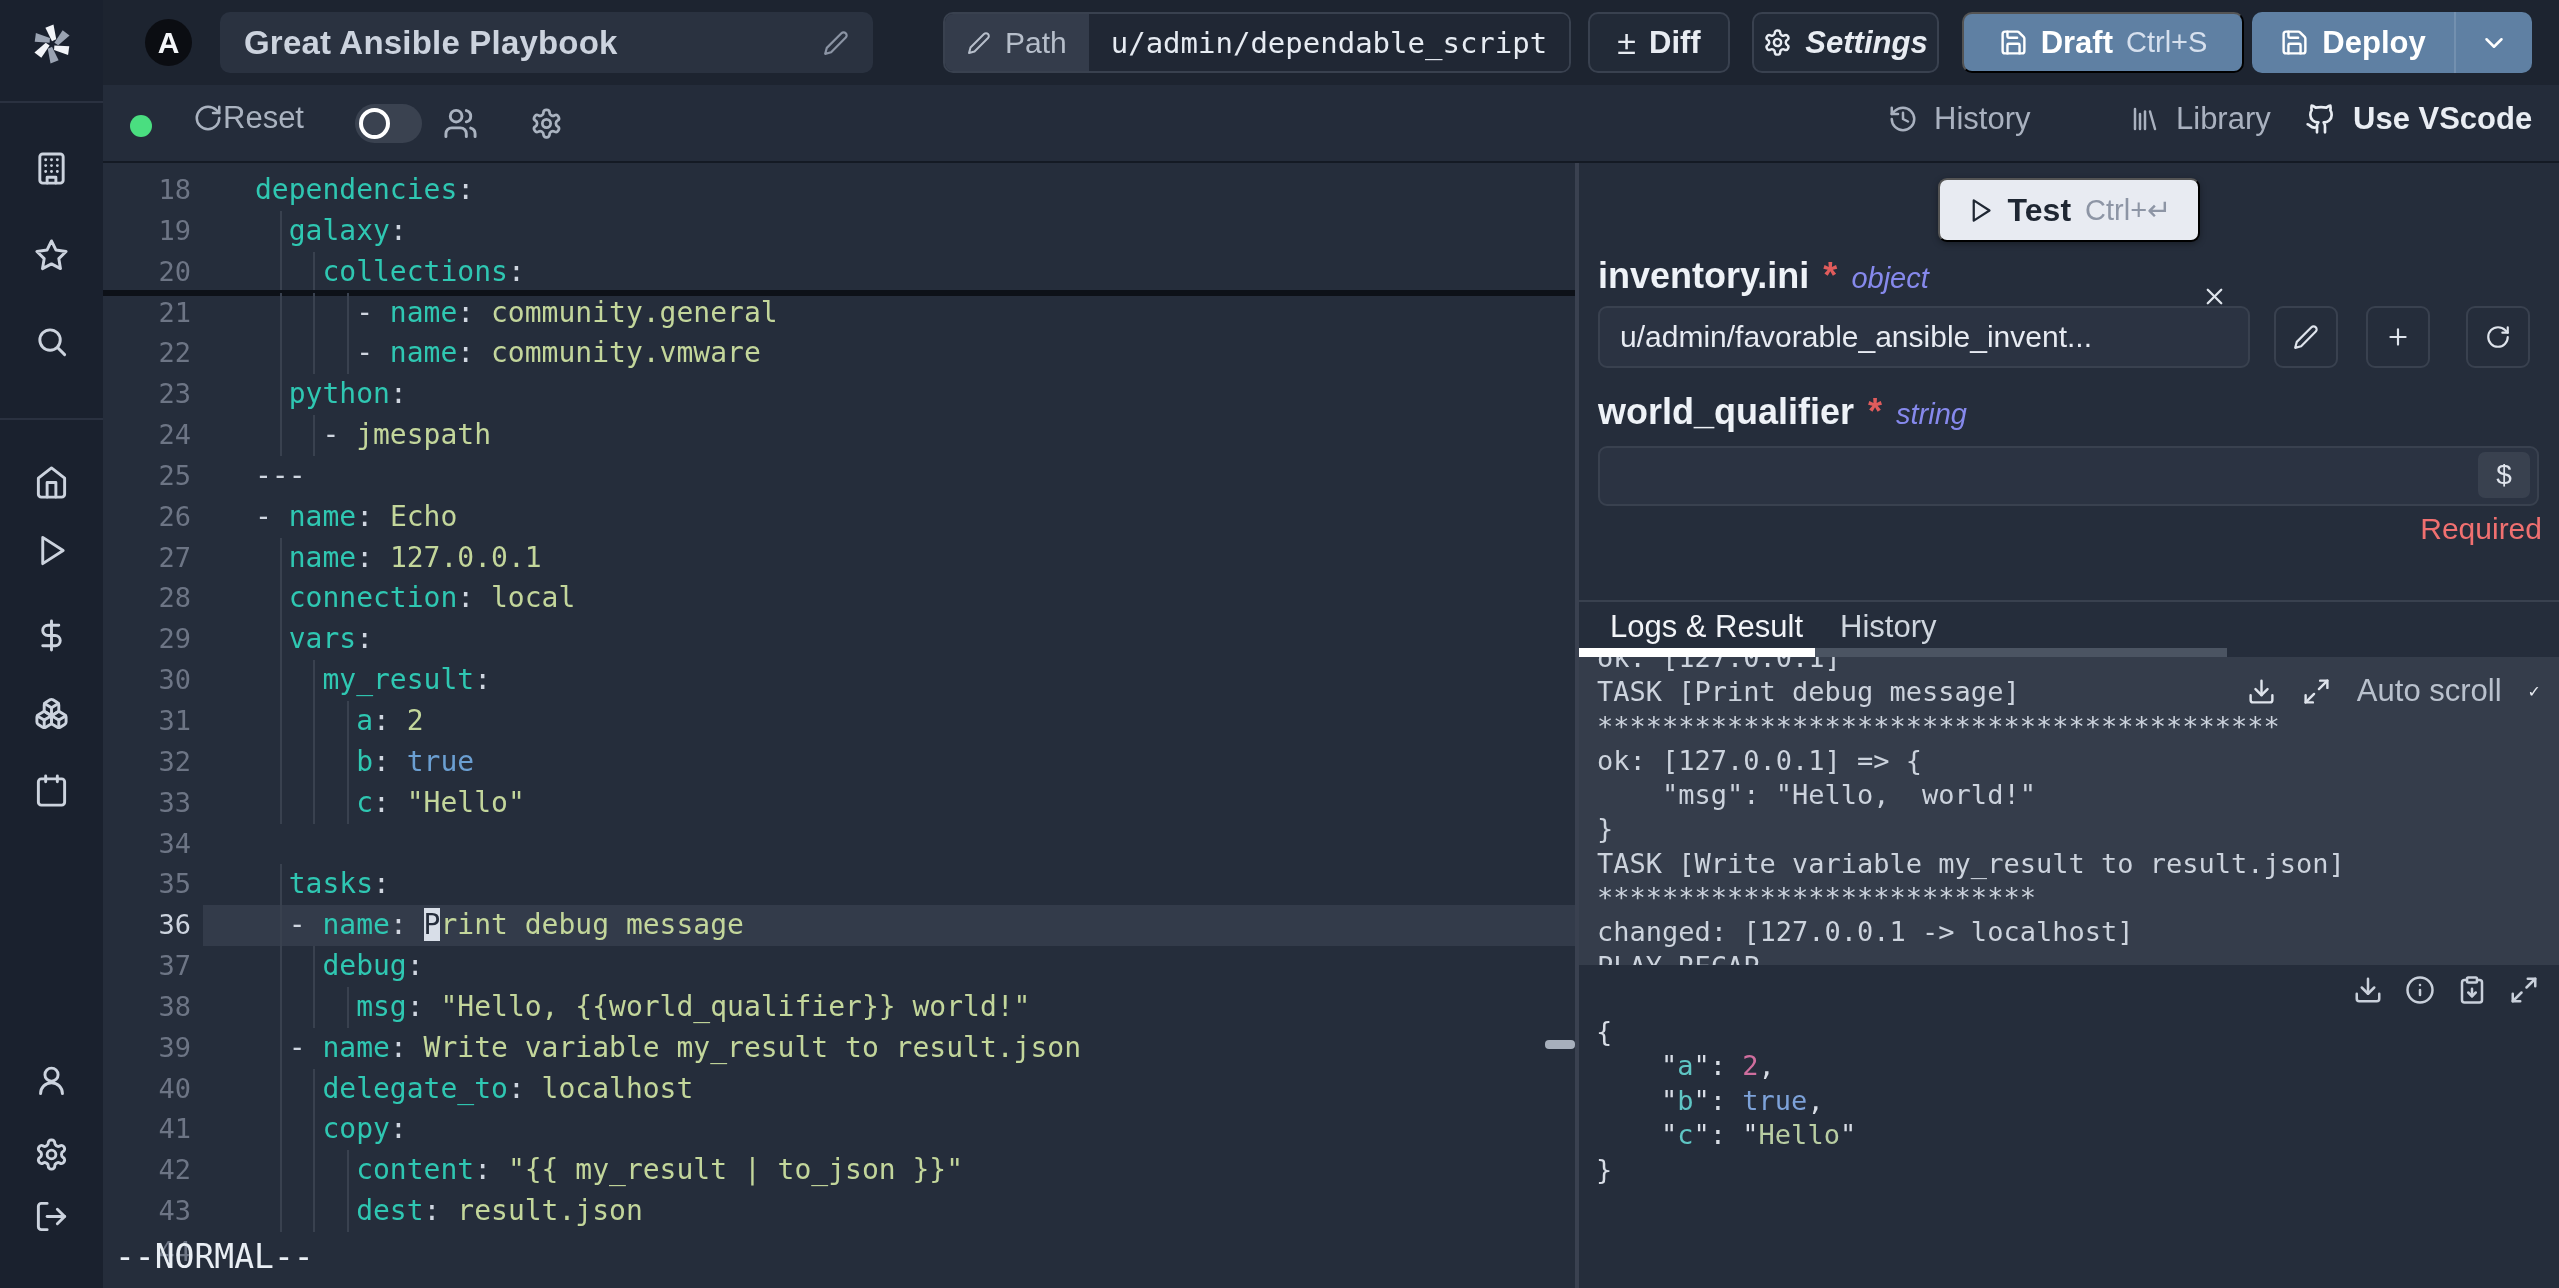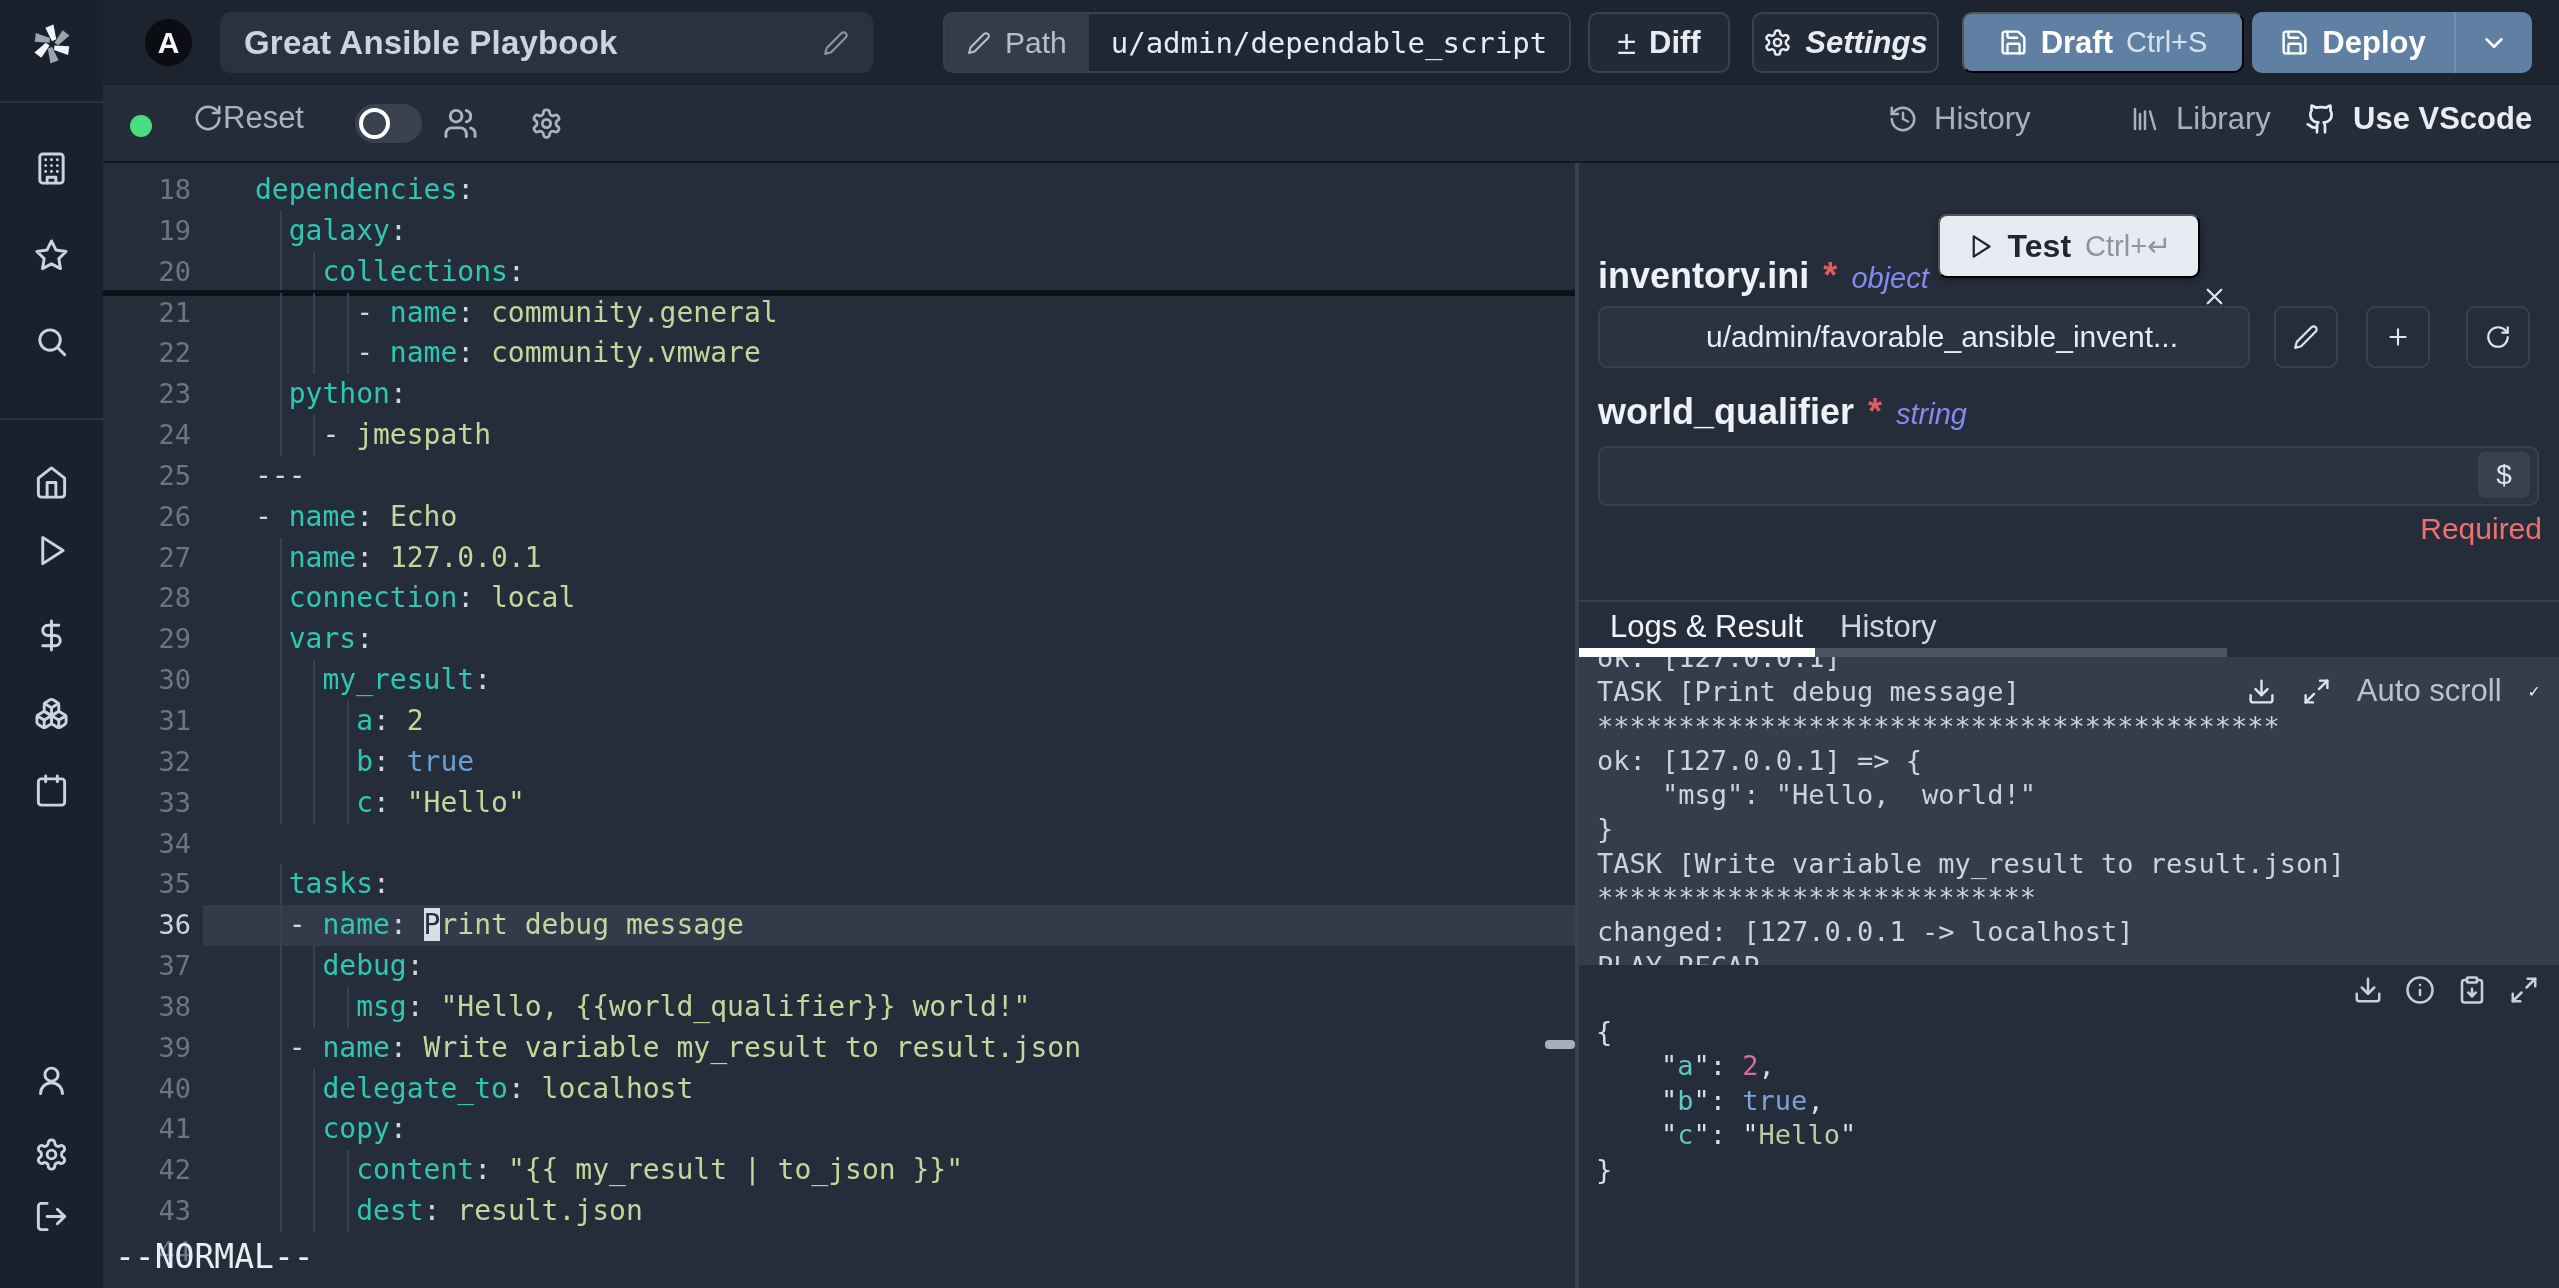--- a/index.html
+++ b/index.html
@@ -78,29 +78,29 @@
   #drag-handle { position:absolute; left:1442px; top:877px; width:30px; height:9px; border-radius:4px;
                  background:#a7afbc; cursor:col-resize; }
 
   
   #divider { position:absolute; left:1575px; top:163px; width:4px; height:1125px; background:#3a4150; cursor:col-resize; }
 
   
   #rightpanel { position:absolute; left:1579px; top:163px; width:980px; height:1125px; background:#252d3b; }
   #test-btn { position:absolute; left:359px; top:15px; width:262px; height:64px; background:#e8ebf2;
               border-radius:9px; display:flex; align-items:center; justify-content:center; gap:14px;
-              color:#1f2733; font-size:32px; font-weight:700; cursor:pointer; box-shadow:0 2px 6px rgba(0,0,0,.35);margin-top:36px; }
+              color:#1f2733; font-size:32px; font-weight:700; cursor:pointer; box-shadow:0 2px 6px rgba(0,0,0,.35); }
   #test-btn svg { width:27px; height:27px; }
   #test-btn .sc { color:#8d95a5; font-weight:400; font-size:29px; }
   .field-label { position:absolute; left:19px; display:flex; align-items:baseline; gap:14px; }
   .field-label .nm { color:#eef2f7; font-size:36px; font-weight:700; }
   .field-label .req { color:#e05c5c; font-size:36px; font-weight:700; }
   .field-label .ty { color:#8689ec; font-size:29px; font-style:italic; }
   .w-input { position:absolute; border:2px solid #39414f; border-radius:9px; background:#2b3342;
-             color:#e7ebf2; font-size:30px; font-family:"Liberation Sans", sans-serif; padding:0 20px; outline:none;text-align:right; }
+             color:#e7ebf2; font-size:30px; font-family:"Liberation Sans", sans-serif; padding:0 20px; outline:none; }
   #inv-clear { position:absolute; left:622px; top:120px; width:27px; height:27px; color:#dfe4ec; cursor:pointer; }
   .sq-btn { position:absolute; top:143px; width:64px; height:62px; border:2px solid #39414f; border-radius:9px;
             background:transparent; display:flex; align-items:center; justify-content:center; color:#dfe4ec; cursor:pointer; }
   .sq-btn svg { width:26px; height:26px; }
   #wq-var-btn { position:absolute; left:899px; top:289px; width:52px; height:46px; background:#39414f;
                 border-radius:7px; display:flex; align-items:center; justify-content:center;
                 color:#dfe4ec; font-size:28px; cursor:pointer; }
   #required-msg { position:absolute; right:17px; top:349px; color:#f07070; font-size:30px; }
   #tabs-sep { position:absolute; left:0; top:437px; width:980px; height:2px; background:#39414f; }
   .tab { position:absolute; top:446px; font-size:31px; cursor:pointer; }

